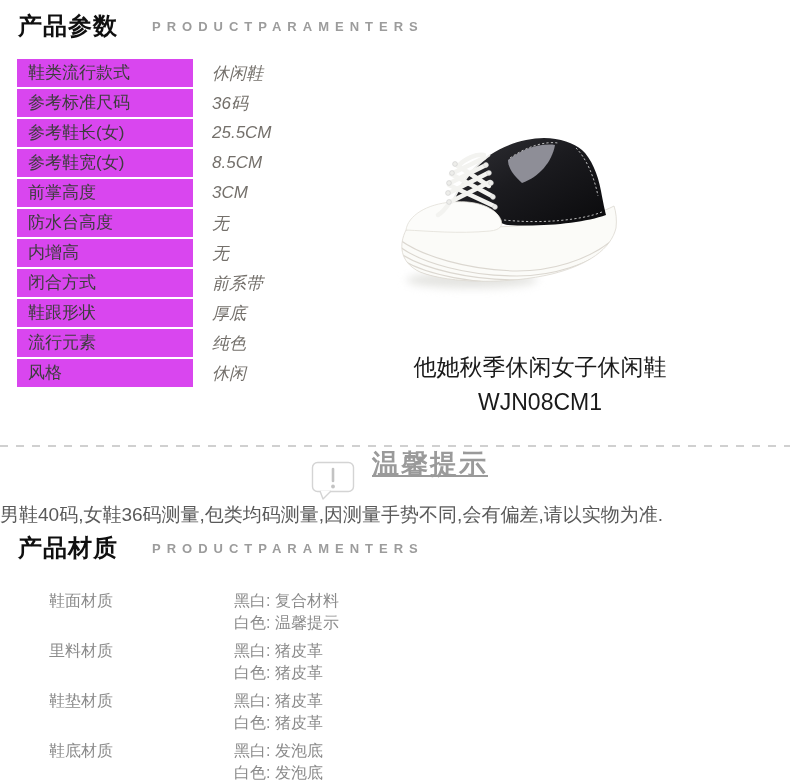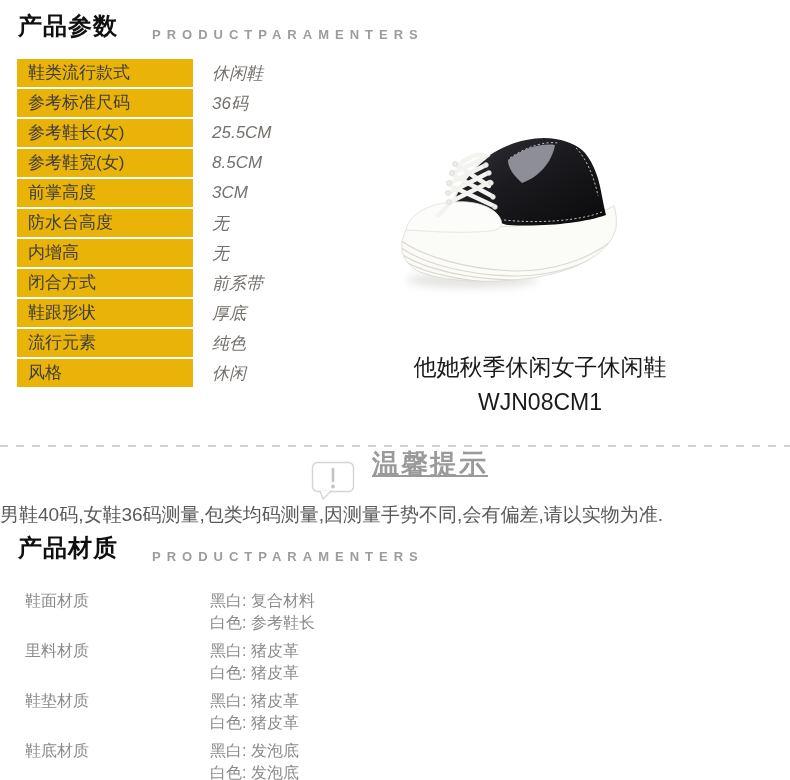--- a/index.html
+++ b/index.html
@@ -1,27 +1,27 @@
 <!DOCTYPE html>
 <html><head>
 <meta charset="utf-8">
 <style>
   html,body{margin:0;padding:0;background:#fff;}
   .page{
     position:relative;width:790px;height:780px;background:#ffffff;
     overflow:hidden;font-family:"Liberation Sans","DejaVu Sans",sans-serif;
   }
   
-  .sec-header{position:absolute;display:flex;align-items:flex-end;gap:34px;}
+  .sec-header{position:absolute;display:flex;align-items:center;gap:34px;}
   .sec-title{font-size:24px;font-weight:bold;color:#0f0f0f;letter-spacing:1px;}
   .sec-sub{font-size:13px;font-weight:bold;color:#9c9c9c;letter-spacing:6px;}
   
   .params-table{position:absolute;left:17px;top:59px;width:600px;}
   .p-row{display:flex;align-items:center;height:28px;margin-bottom:2px;}
-  .p-label{flex:0 0 176px;background:#eab308;height:28px;line-height:28px;
+  .p-label{flex:0 0 176px;background:#d946ef;height:28px;line-height:28px;
     padding-left:11px;box-sizing:border-box;font-size:17px;color:#3d3d3d;}
   .p-value{margin-left:19px;font-size:17px;color:#74706b;font-style:italic;}
   
   .shoe-figure{position:absolute;left:392px;top:128px;width:240px;height:170px;}
   .shoe-figure svg{width:100%;height:100%;display:block;}
   
   .product-name{position:absolute;left:382px;top:352px;width:316px;text-align:center;
     font-size:23px;color:#1a1a1a;}
   .product-model{position:absolute;left:382px;top:389px;width:316px;text-align:center;
     font-size:23px;color:#1a1a1a;}
@@ -29,21 +29,21 @@
   .dashed-line{position:absolute;left:0;top:445px;width:790px;height:2px;
     background:repeating-linear-gradient(90deg,#d0d0d0 0 8px,transparent 8px 16px);}
   .tips-title{position:absolute;left:372px;top:446px;font-size:27px;font-weight:bold;
     color:#9a9a9a;letter-spacing:2px;text-decoration:underline;}
   .tips-icon{position:absolute;left:311px;top:461px;width:45px;height:41px;}
   .tips-text{position:absolute;left:0;top:502px;width:790px;text-align:left;
     font-size:19px;color:#5a5a5a;}
   
   .materials{position:absolute;left:25px;top:590px;}
   .m-row{display:flex;margin-bottom:6px;}
-  .m-label{flex:0 0 185px;font-size:16px;color:#8b8b8b;line-height:22px;}
+  .m-label{flex:0 0 185px;font-size:16px;color:#8b8b8b;line-height:22px;margin-left:24px;}
   .m-lines div{font-size:16px;color:#8b8b8b;line-height:22px;}
 </style>
 </head>
 <body>
 
 <div class="page">
 
   <div class="sec-header" style="left:18px;top:10px;">
     <span class="sec-title">产品参数</span>
     <span class="sec-sub">PRODUCTPARAMENTERS</span>
@@ -179,21 +179,21 @@
   <div class="sec-header" style="left:18px;top:532px;">
     <span class="sec-title">产品材质</span>
     <span class="sec-sub">PRODUCTPARAMENTERS</span>
   </div>
 
   <div class="materials">
     <div class="m-row">
       <span class="m-label">鞋面材质</span>
       <span class="m-lines">
         <div>黑白: 复合材料</div>
-        <div>白色: 参考鞋长</div>
+        <div>白色: 温馨提示</div>
       </span>
     </div>
     <div class="m-row">
       <span class="m-label">里料材质</span>
       <span class="m-lines">
         <div>黑白: 猪皮革</div>
         <div>白色: 猪皮革</div>
       </span>
     </div>
     <div class="m-row">

